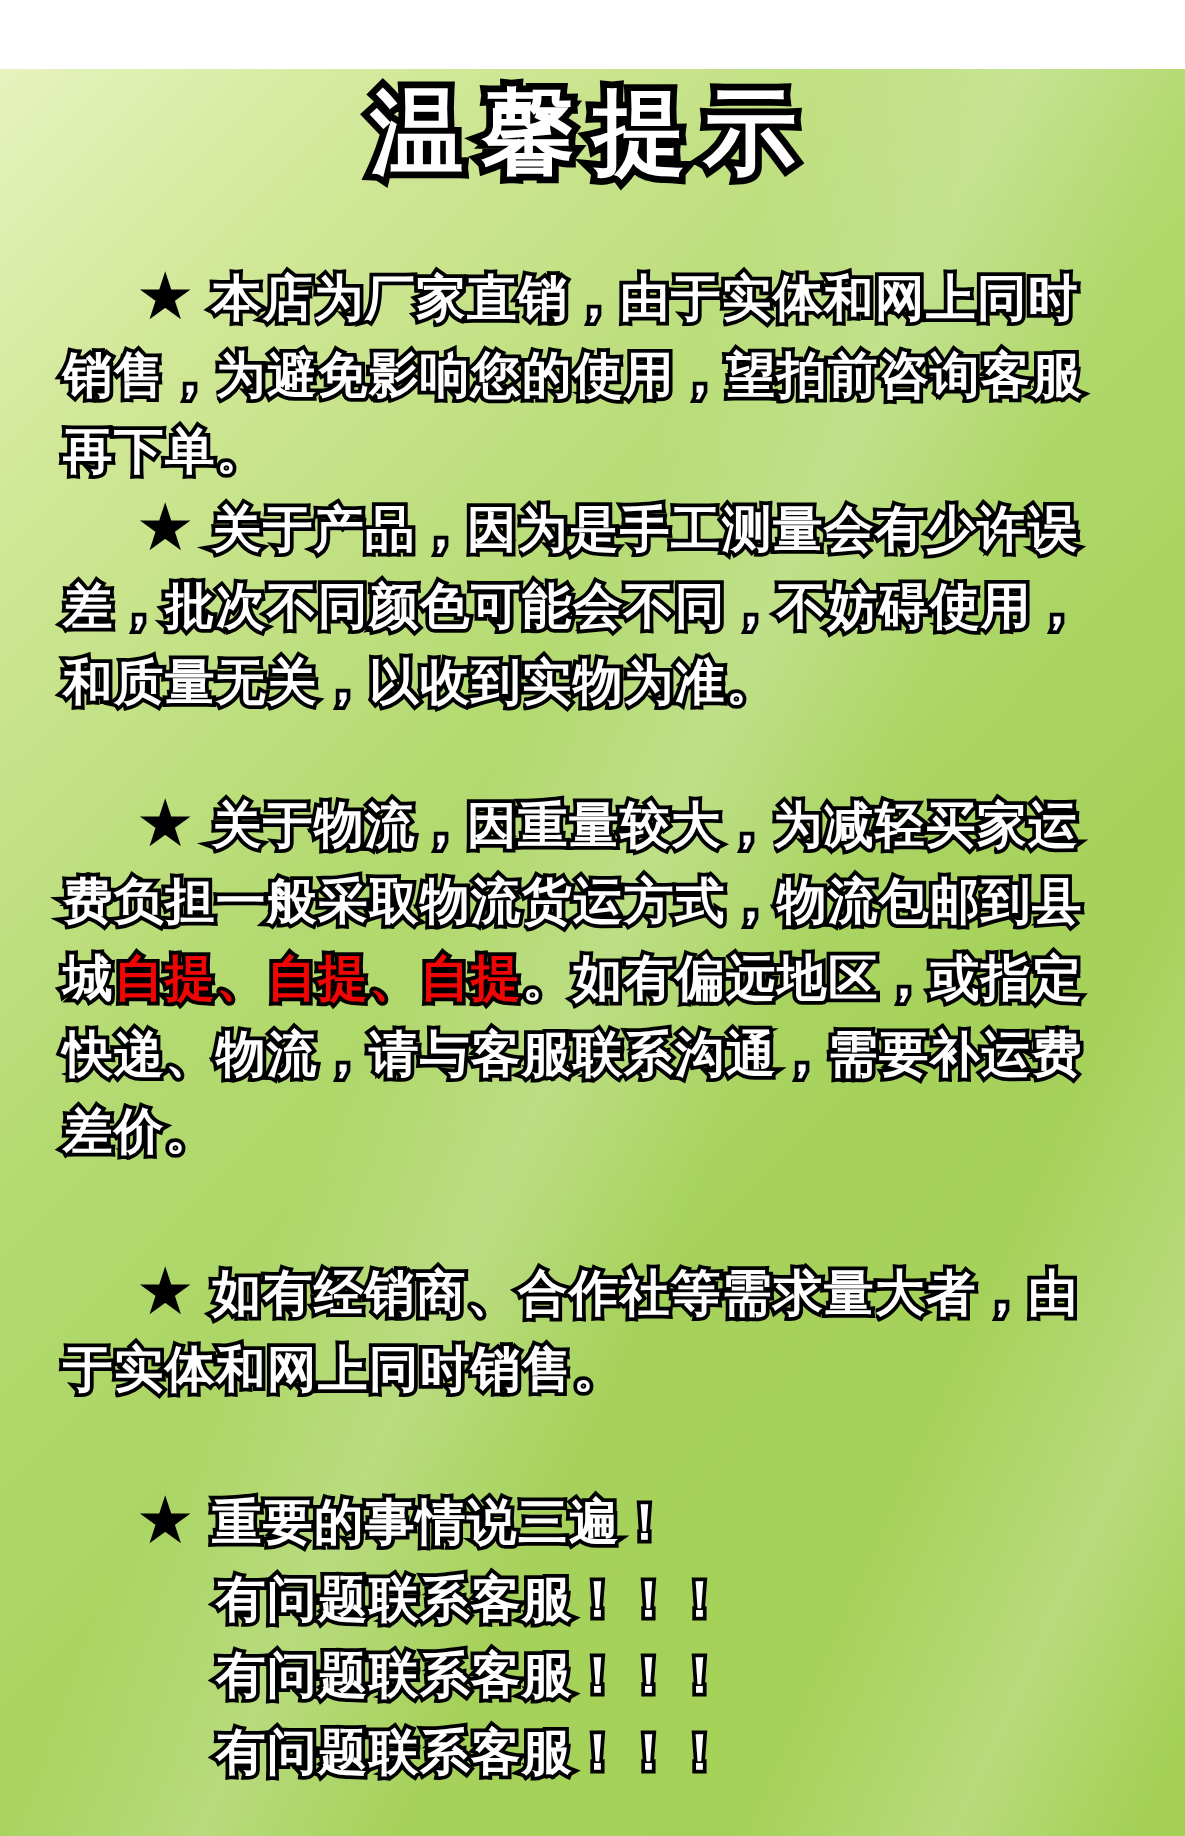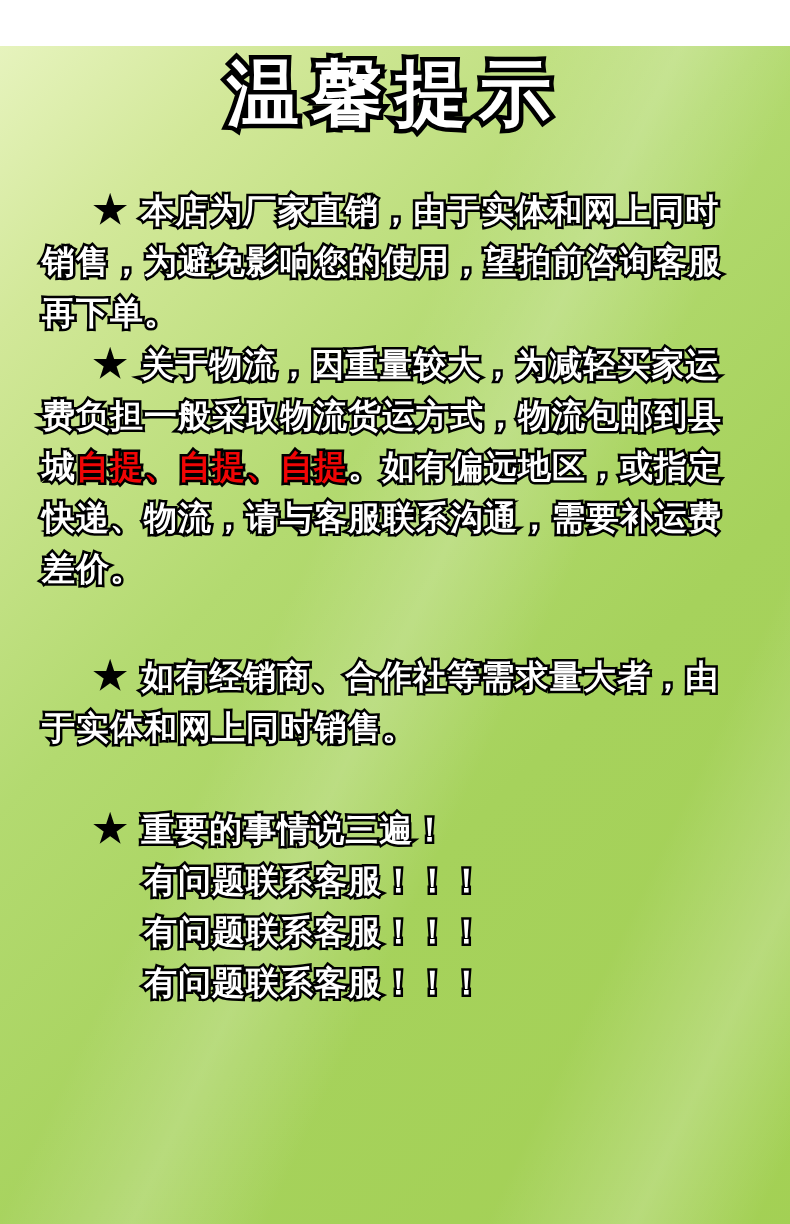--- a/index.html
+++ b/index.html
@@ -18,21 +18,21 @@
     background:
       linear-gradient(115deg, rgba(255,255,255,0) 40%, rgba(255,255,255,0.20) 50%, rgba(255,255,255,0) 60%),
       linear-gradient(115deg, rgba(255,255,255,0) 76%, rgba(255,255,255,0.22) 87%, rgba(255,255,255,0) 96%),
       linear-gradient(135deg, #e6f3bd 0%, #d2e899 14%, #b3da70 38%, #a6d25c 62%, #a3d054 100%);
     padding: 0 42px;
   }
 
   .title {
     text-align: center;
     margin: 46px 0 42px 0;
-    font-size: 72px;
+    font-size: 62px;
     font-weight: 900;
     letter-spacing: 12px;
     color: #ffffff;
     -webkit-text-stroke: 9px #000000;
     paint-order: stroke fill;
     text-shadow: 0 0 1px #000;
   }
 
   .para {
     font-size: 33px;
@@ -74,20 +74,23 @@
 <body>
 
 <div class="page">
 
   <h1 class="title">温馨提示</h1>
 
   <p class="para indent p1">
     <span class="star">★</span><span>本店为厂家直销，由于实体和网上同时销售，为避免影响您的使用，望拍前咨询客服再下单。</span>
   </p>
 
+  <p class="para indent p2">
+    <span class="star">★</span><span>关于产品，因为是手工测量会有少许误差，批次不同颜色可能会不同，不妨碍使用，和质量无关，以收到实物为准。</span>
+  </p>
 
   <p class="para indent p3">
     <span class="star">★</span><span>关于物流，因重量较大，为减轻买家运费负担一般采取物流货运方式，物流包邮到县城</span><span class="red-text">自提、自提、自提</span><span>。如有偏远地区，或指定快递、物流，请与客服联系沟通，需要补运费差价。</span>
   </p>
 
   <p class="para indent p4">
     <span class="star">★</span><span>如有经销商、合作社等需求量大者，由于实体和网上同时销售。</span>
   </p>
 
   <div class="para p5">

